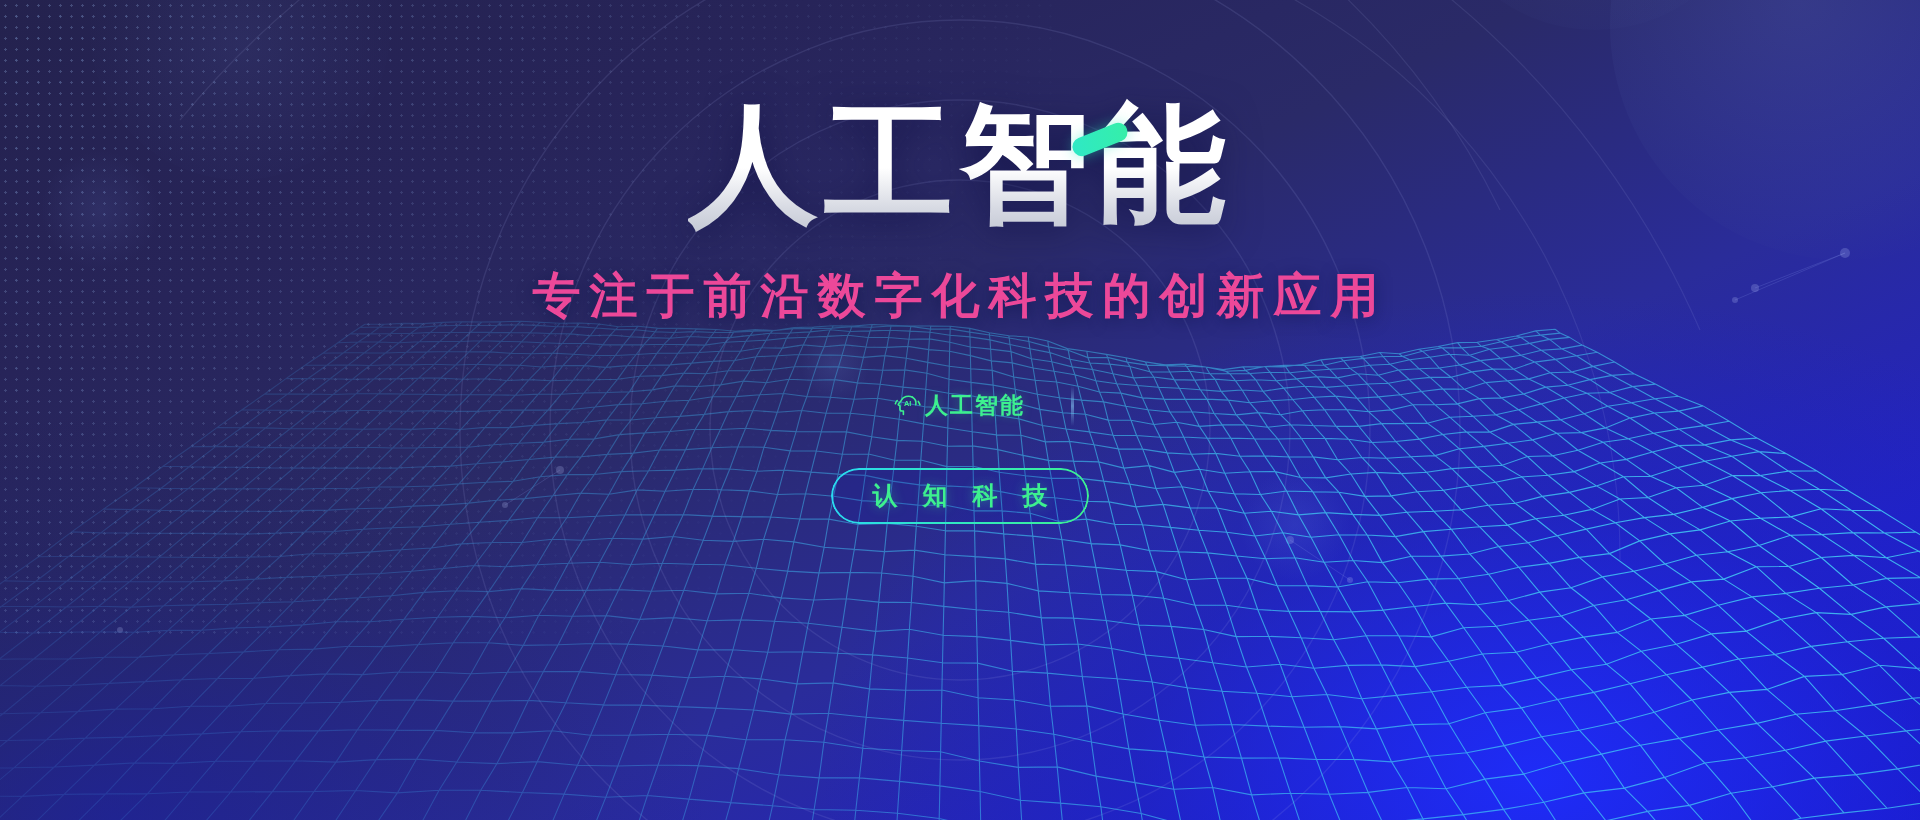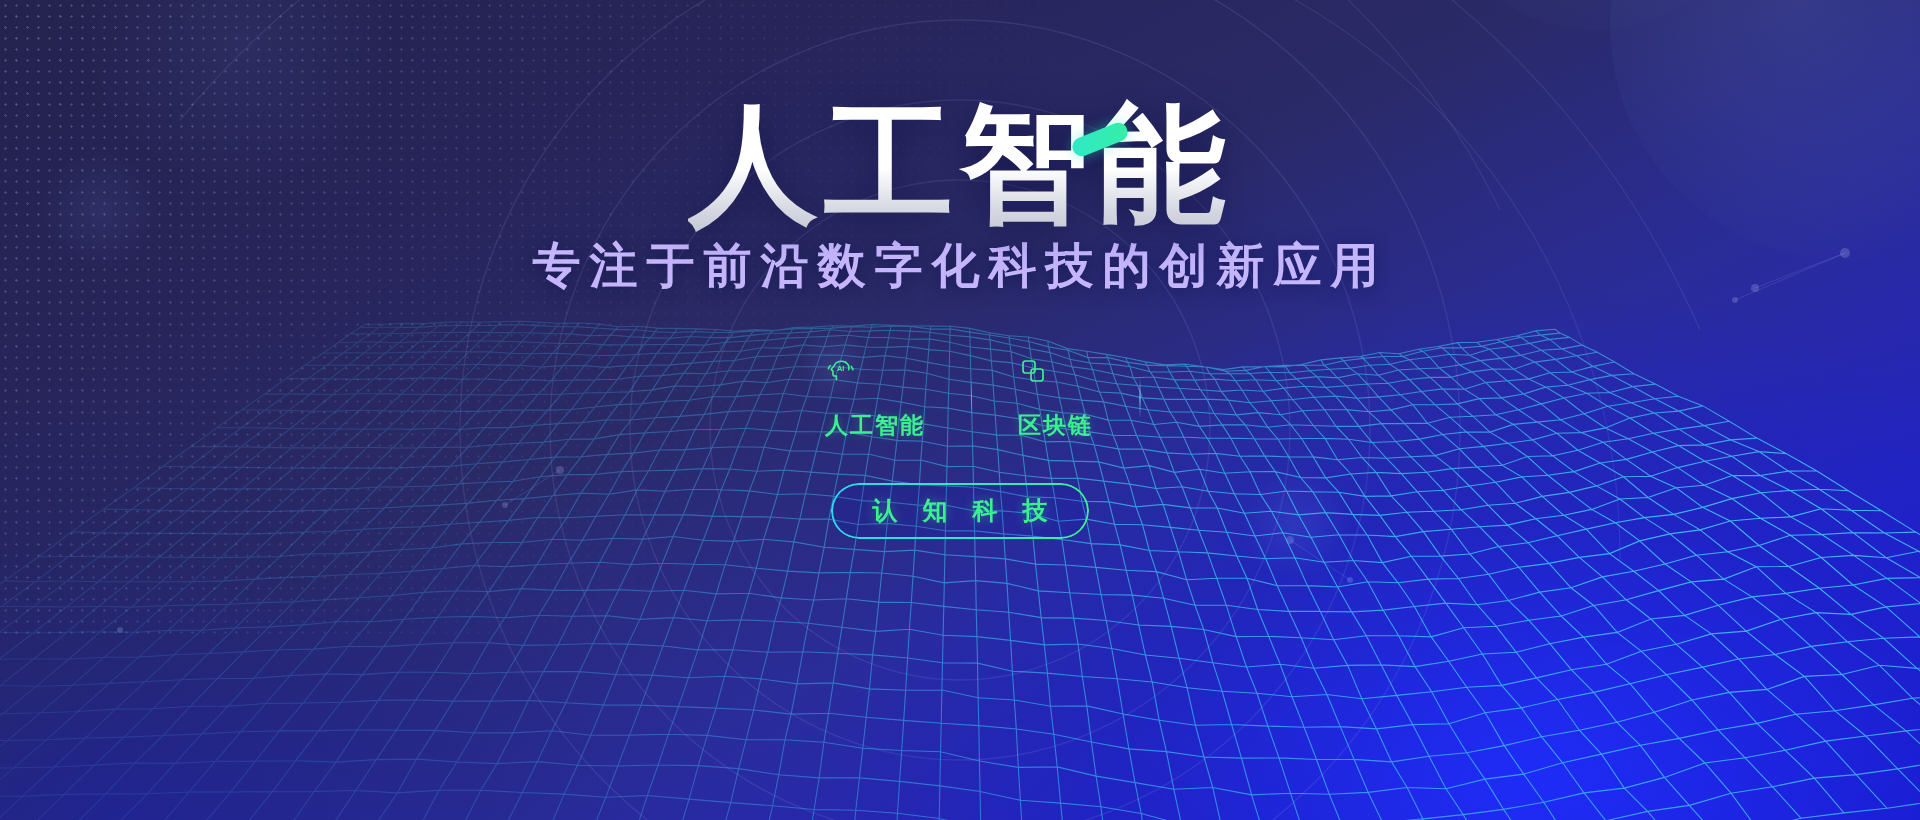--- a/index.html
+++ b/index.html
@@ -101,38 +101,38 @@
     left:383px; top:34px;
     width:58px; height:19px;
     border-radius:10px;
     background:linear-gradient(100deg, #2fe8c6 0%, #35efa8 100%);
     transform:rotate(-22deg);
     box-shadow:0 0 14px rgba(45,232,190,0.45);
     z-index:3;
   }
 
   .brand-subtitle {
+    margin-top:30px;
     font-size:48px;
     font-weight:700;
     letter-spacing:9px;
-    color:#c4b5fd;
+    color:#ec4899;
     white-space:nowrap;
     text-shadow:0 3px 16px rgba(10,14,70,0.55);
   }
 
   .tag-row {
     margin-top:58px;
     display:flex; align-items:center;
     gap:0;
   }
   .tag {
-    display:flex; align-items:flex-start; gap:24px;
+    display:flex; align-items:center; gap:3px;
     padding:0 46px;
     cursor:pointer;
-    flex-direction:column;
   }
   .tag-icon { display:flex; align-items:center; justify-content:center; width:30px; height:30px; }
   .tag-label {
     font-size:23px; font-weight:700; letter-spacing:2px;
     color:#3df08f;
     text-shadow:0 0 10px rgba(50,230,140,0.35);
     white-space:nowrap;
   }
   .tag-sep {
     width:1px; height:40px;
@@ -256,29 +256,20 @@
               <path d="M20.5 6.2c-4.2-2.1-9.4-.6-11.3 3.3-.7 1.4-1.7 2.3-2.6 3.2-.5.5-.5 1 0 1.3l1.3.9v3c0 1.2.9 2.1 2.1 2.1h1.4v3.4"></path>
               <path d="M20.5 6.2c2.6 1.6 3.9 4.6 3.3 7.5"></path>
               <path d="M5.2 9.5c-.9.9-1.5 2-1.8 3.2"></path>
               <path d="M26.3 10.4c.8 1 1.3 2.1 1.6 3.3"></path>
               <text x="15.6" y="15.4" font-family="Liberation Sans, sans-serif" font-size="7.4" font-weight="700" fill="#3df08f" stroke="none" text-anchor="middle">AI</text>
             </svg>
           </span>
           <span class="tag-label">人工智能</span>
         </div>
         <div class="tag-sep"></div>
-        <div class="tag">
-          <span class="tag-icon">
-            <svg width="30" height="30" viewBox="0 0 30 30" fill="none" stroke="#3df08f" stroke-width="1.7" stroke-linejoin="round">
-              <rect x="5" y="5" width="12" height="12" rx="2.6"></rect>
-              <rect x="13" y="13" width="12" height="12" rx="2.6"></rect>
-            </svg>
-          </span>
-          <span class="tag-label">区块链</span>
-        </div>
         <div class="tag-sep"></div>
         <div class="tag-sep"></div>
       </div>
 
     <div class="cta">
       <span class="cta-label">认 知 科 技</span>
     </div>
 
   </div>
 </div>

